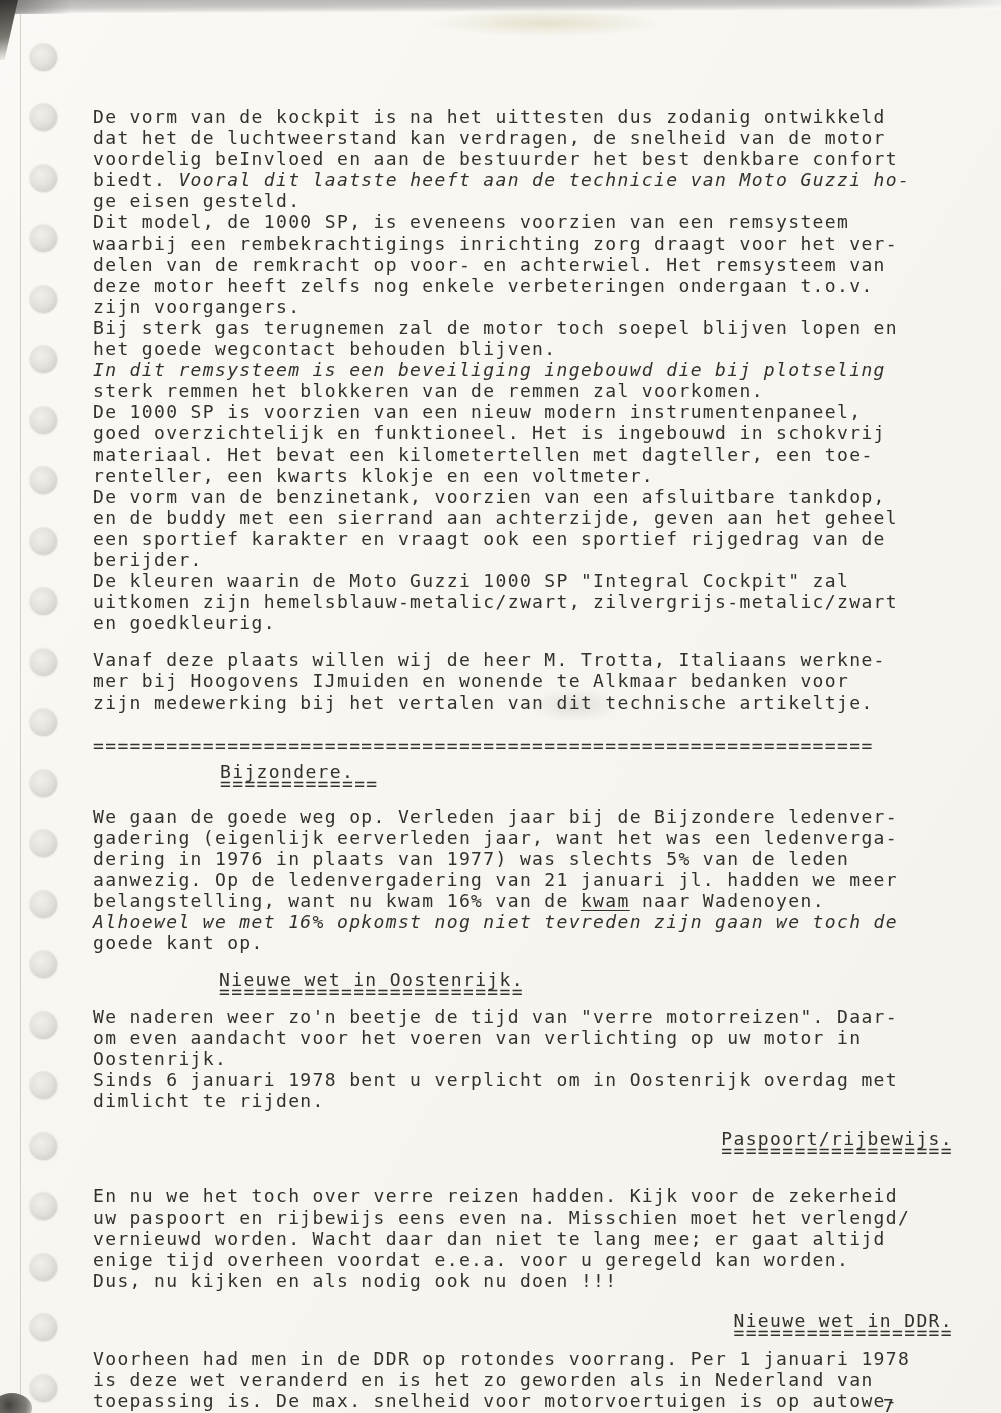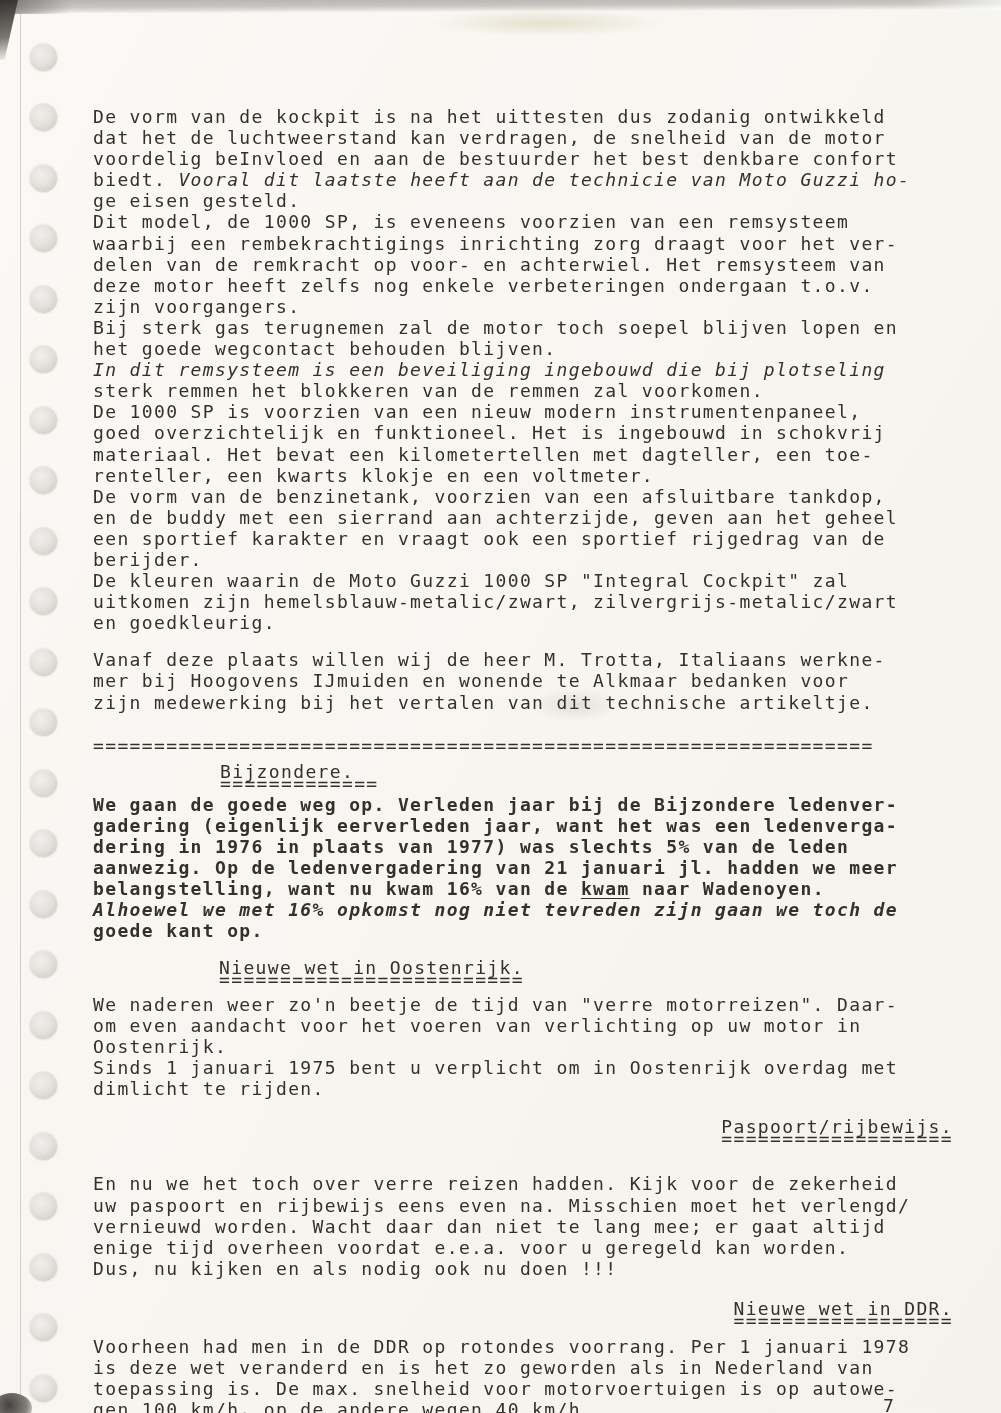--- a/index.html
+++ b/index.html
@@ -43,21 +43,21 @@
     color:#34312a;
   }
   .para{white-space:pre-line;margin:0;}
   .it{font-style:italic;}
   .ul{text-decoration:underline;text-underline-offset:3px;}
   .p-dank{margin-top:16px;}
   .separator{margin-top:22px;white-space:nowrap;}
   .heading{margin:0;}
   .h-underline{margin-top:-9px;}
   .h-vooruitgang{margin-top:5px;margin-left:127px;}
-  .p-vooruitgang{margin-top:0;font-weight:bold;}
+  .p-vooruitgang{margin-top:12px;}
   .h-oostenrijk{margin-top:15px;margin-left:126px;}
   .p-oostenrijk{margin-top:4px;}
   .h-paspoort{margin-top:17px;margin-left:112px;text-align:right;}
   .p-paspoort{margin-top:24px;}
   .h-ddr{margin-top:19px;margin-left:121px;text-align:right;}
   .p-ddr{margin-top:5px;}
   .page-number{
     position:absolute;left:883px;top:1395px;
     font-size:18px;color:#34312a;letter-spacing:1.36px;
   }
@@ -152,21 +152,21 @@
 goede kant op.</span></div>
 
   <div class="heading h-oostenrijk">
     <div class="h-title">Nieuwe wet in Oostenrijk.</div>
     <div class="h-underline">=========================</div>
   </div>
 
   <div class="para p-oostenrijk">We naderen weer zo'n beetje de tijd van "verre motorreizen". Daar-
 om even aandacht voor het voeren van verlichting op uw motor in
 Oostenrijk.
-Sinds 1 januari 1975 bent u verplicht om in Oostenrijk overdag met
+Sinds 6 januari 1978 bent u verplicht om in Oostenrijk overdag met
 dimlicht te rijden.</div>
 
   <div class="heading h-paspoort">
     <div class="h-title">Paspoort/rijbewijs.</div>
     <div class="h-underline">===================</div>
   </div>
 
   <div class="para p-paspoort">En nu we het toch over verre reizen hadden. Kijk voor de zekerheid
 uw paspoort en rijbewijs eens even na. Misschien moet het verlengd/
 vernieuwd worden. Wacht daar dan niet te lang mee; er gaat altijd

